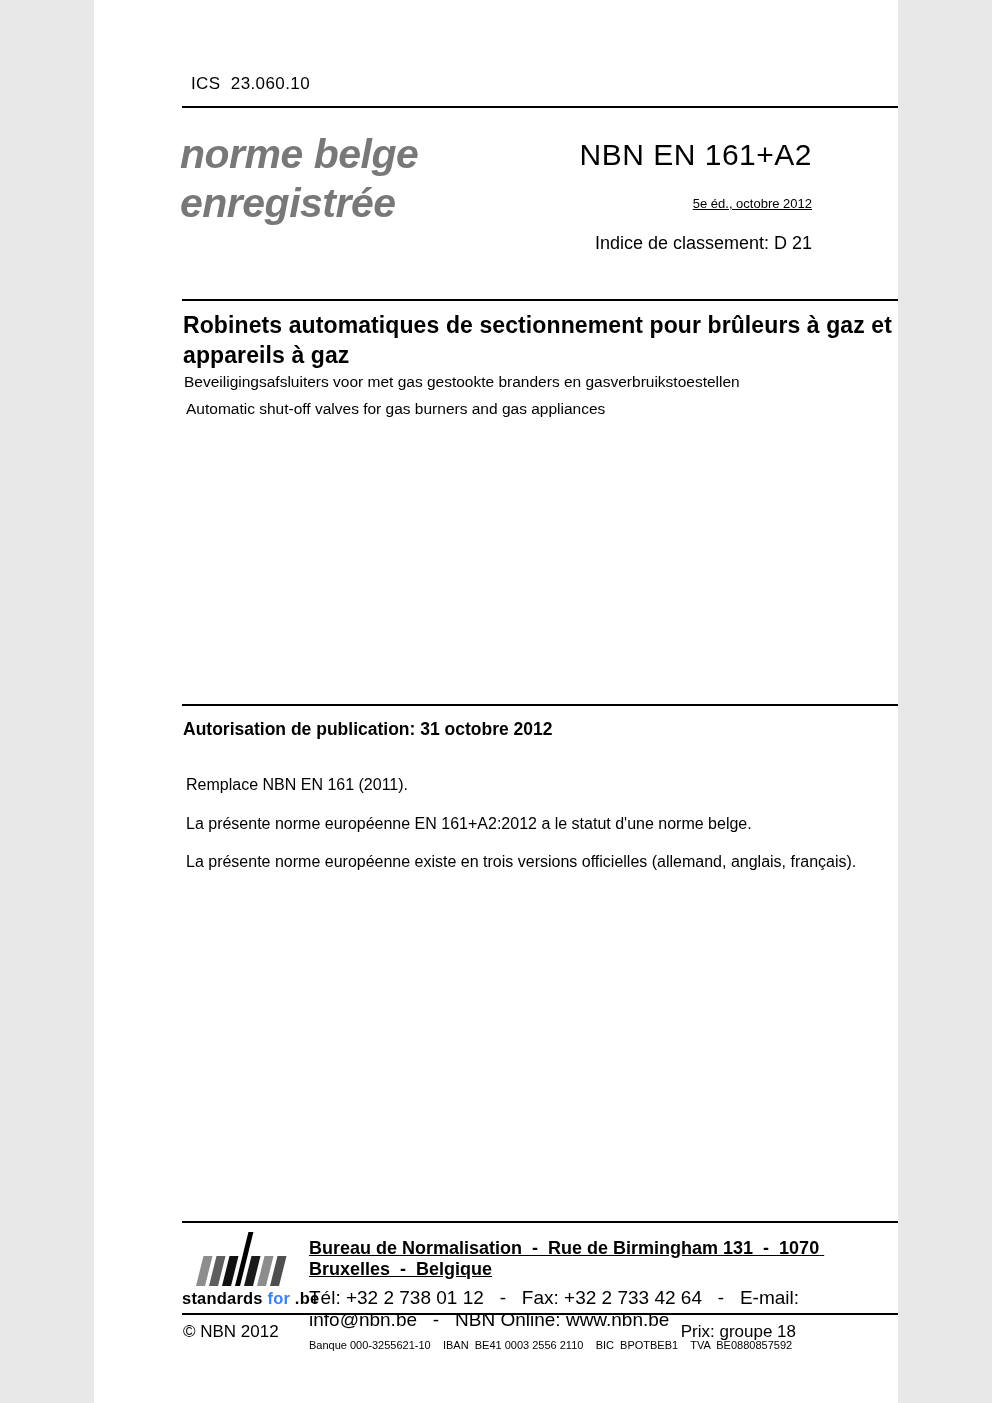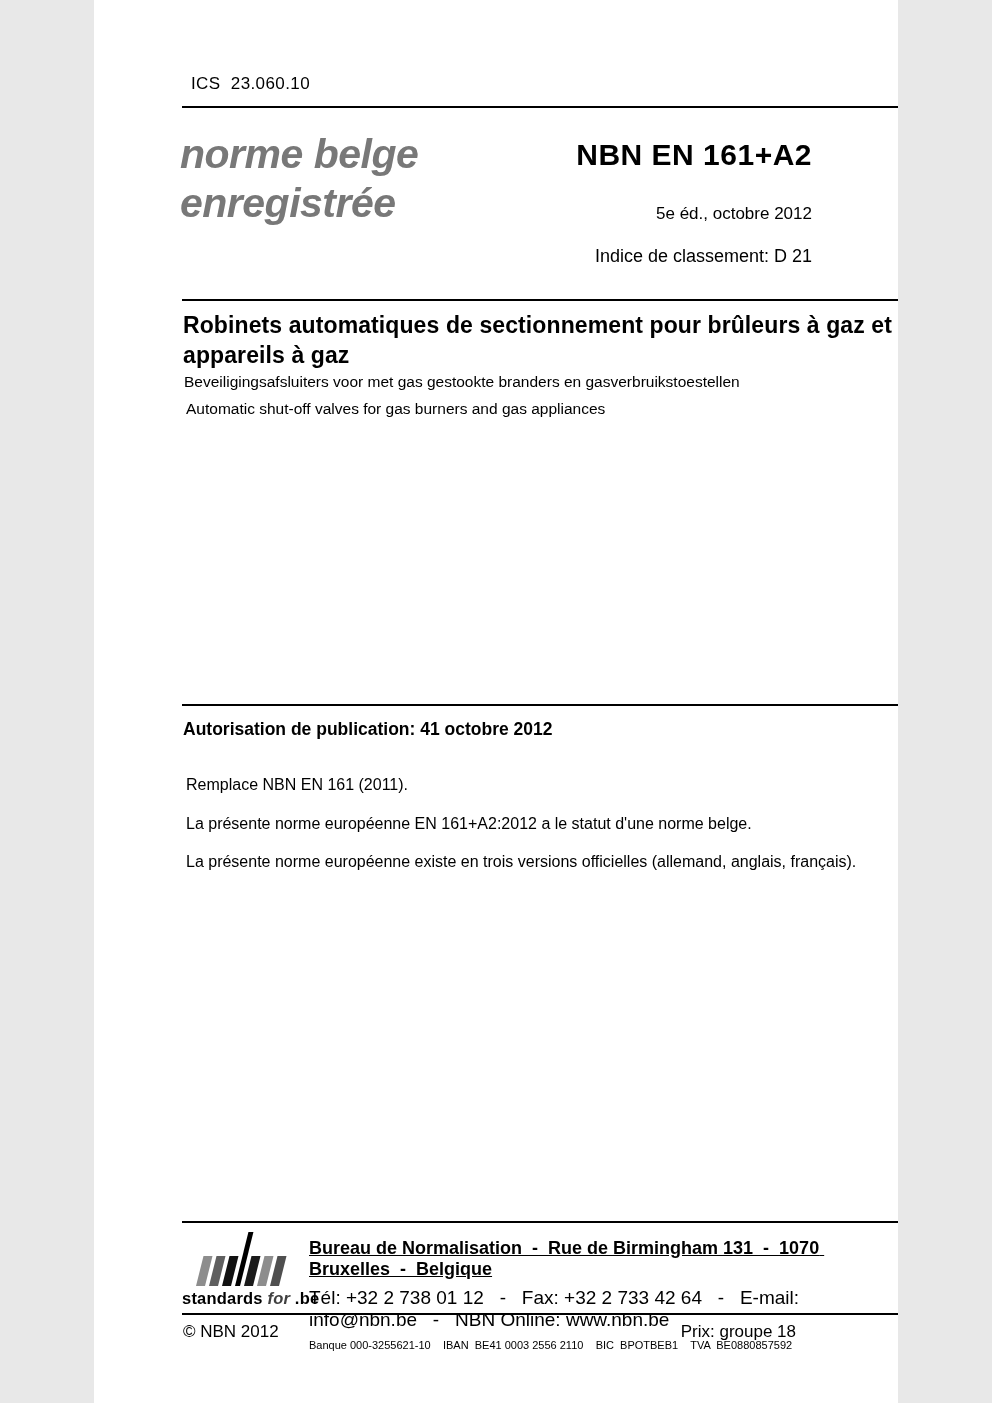--- a/index.html
+++ b/index.html
@@ -24,22 +24,22 @@
   #ics { position:absolute; left:97px; top:74px; font-size:17px; letter-spacing:0.4px; }
 
   #masthead-type {
     position:absolute; left:86px; top:130px;
     font-size:41px; font-weight:bold; font-style:italic;
     color:#787878; line-height:49px; letter-spacing:-0.5px;
   }
   #masthead-right {
     position:absolute; right:86px; top:138px; text-align:right; width:420px;
   }
-  #doc-code { font-size:30px; font-weight:bold; letter-spacing:0.5px; }
-  #doc-edition { margin-top:32px; font-size:17px; }
+  #doc-code { font-size:30px; font-weight:normal; letter-spacing:0.5px; }
+  #doc-edition { margin-top:24px; font-size:13px;text-decoration:underline; }
   #doc-class { margin-top:22px; font-size:18px; font-weight:normal; }
 
   #title-fr {
     position:absolute; left:89px; top:310px;
     font-size:23px; font-weight:bold; line-height:30px; letter-spacing:0.1px;
   }
   #subtitle-nl { position:absolute; left:90px; top:373px; font-size:15.5px; }
   #subtitle-en { position:absolute; left:92px; top:400px; font-size:15.5px; }
 
   #authorization { position:absolute; left:89px; top:719px; font-size:17.5px; font-weight:bold; }
@@ -59,21 +59,21 @@
   .b2 { width:9px; height:30px; background:#5f5f5f; }
   .b3 { width:9px; height:30px; background:#111111; }
   .b4 { width:5px; height:54px; background:#000000; }
   .b5 { width:9px; height:30px; background:#1a1a1a; }
   .b6 { width:9px; height:30px; background:#8d8d8d; }
   .b7 { width:9px; height:30px; background:#4f4f4f; }
   #logo-caption {
     position:absolute; left:0; bottom:-2px;
     font-size:16.5px; font-weight:bold; letter-spacing:0.2px; white-space:nowrap;
   }
-  #logo-caption .dim { color:#404040;font-style:italic; }
+  #logo-caption .dim { color:#3b82f6; }
 
   #footer-text { position:absolute; left:215px; top:1238px; }
   .footer-line { white-space:pre-wrap; }
   #footer-address { font-size:18px; font-weight:bold; margin-bottom:7px;text-decoration:underline; }
   #footer-contact { font-size:19px; margin-bottom:8px; }
   #footer-bank { font-size:11px; }
 
   #copyright { position:absolute; left:89px; top:1322px; font-size:17px; }
   #price { position:absolute; right:102px; top:1322px; font-size:17px; }
 </style>
@@ -100,21 +100,21 @@
 
   <div id="subtitle-nl">Beveiligingsafsluiters voor met gas gestookte branders en gasverbruikstoestellen</div>
   <div id="title-fr">
     <div>Robinets automatiques de sectionnement pour brûleurs à gaz et</div>
     <div>appareils à gaz</div>
   </div>
   <div id="subtitle-en">Automatic shut-off valves for gas burners and gas appliances</div>
 
   <div id="rule-auth" class="rule"></div>
 
-  <div id="authorization">Autorisation de publication: 41 octobre 2012</div>
+  <div id="authorization">Autorisation de publication: 31 octobre 2012</div>
 
   <div id="para-1" class="paragraph">Remplace NBN EN 161 (2011).</div>
   <div id="para-2" class="paragraph">La présente norme européenne EN 161+A2:2012 a le statut d'une norme belge.</div>
   <div id="para-3" class="paragraph">La présente norme européenne existe en trois versions officielles (allemand, anglais, français).</div>
 
   <div id="rule-footer-top" class="rule"></div>
 
   <div id="footer-logo">
     <div id="logo-bars">
       <span class="bar b1"></span>

